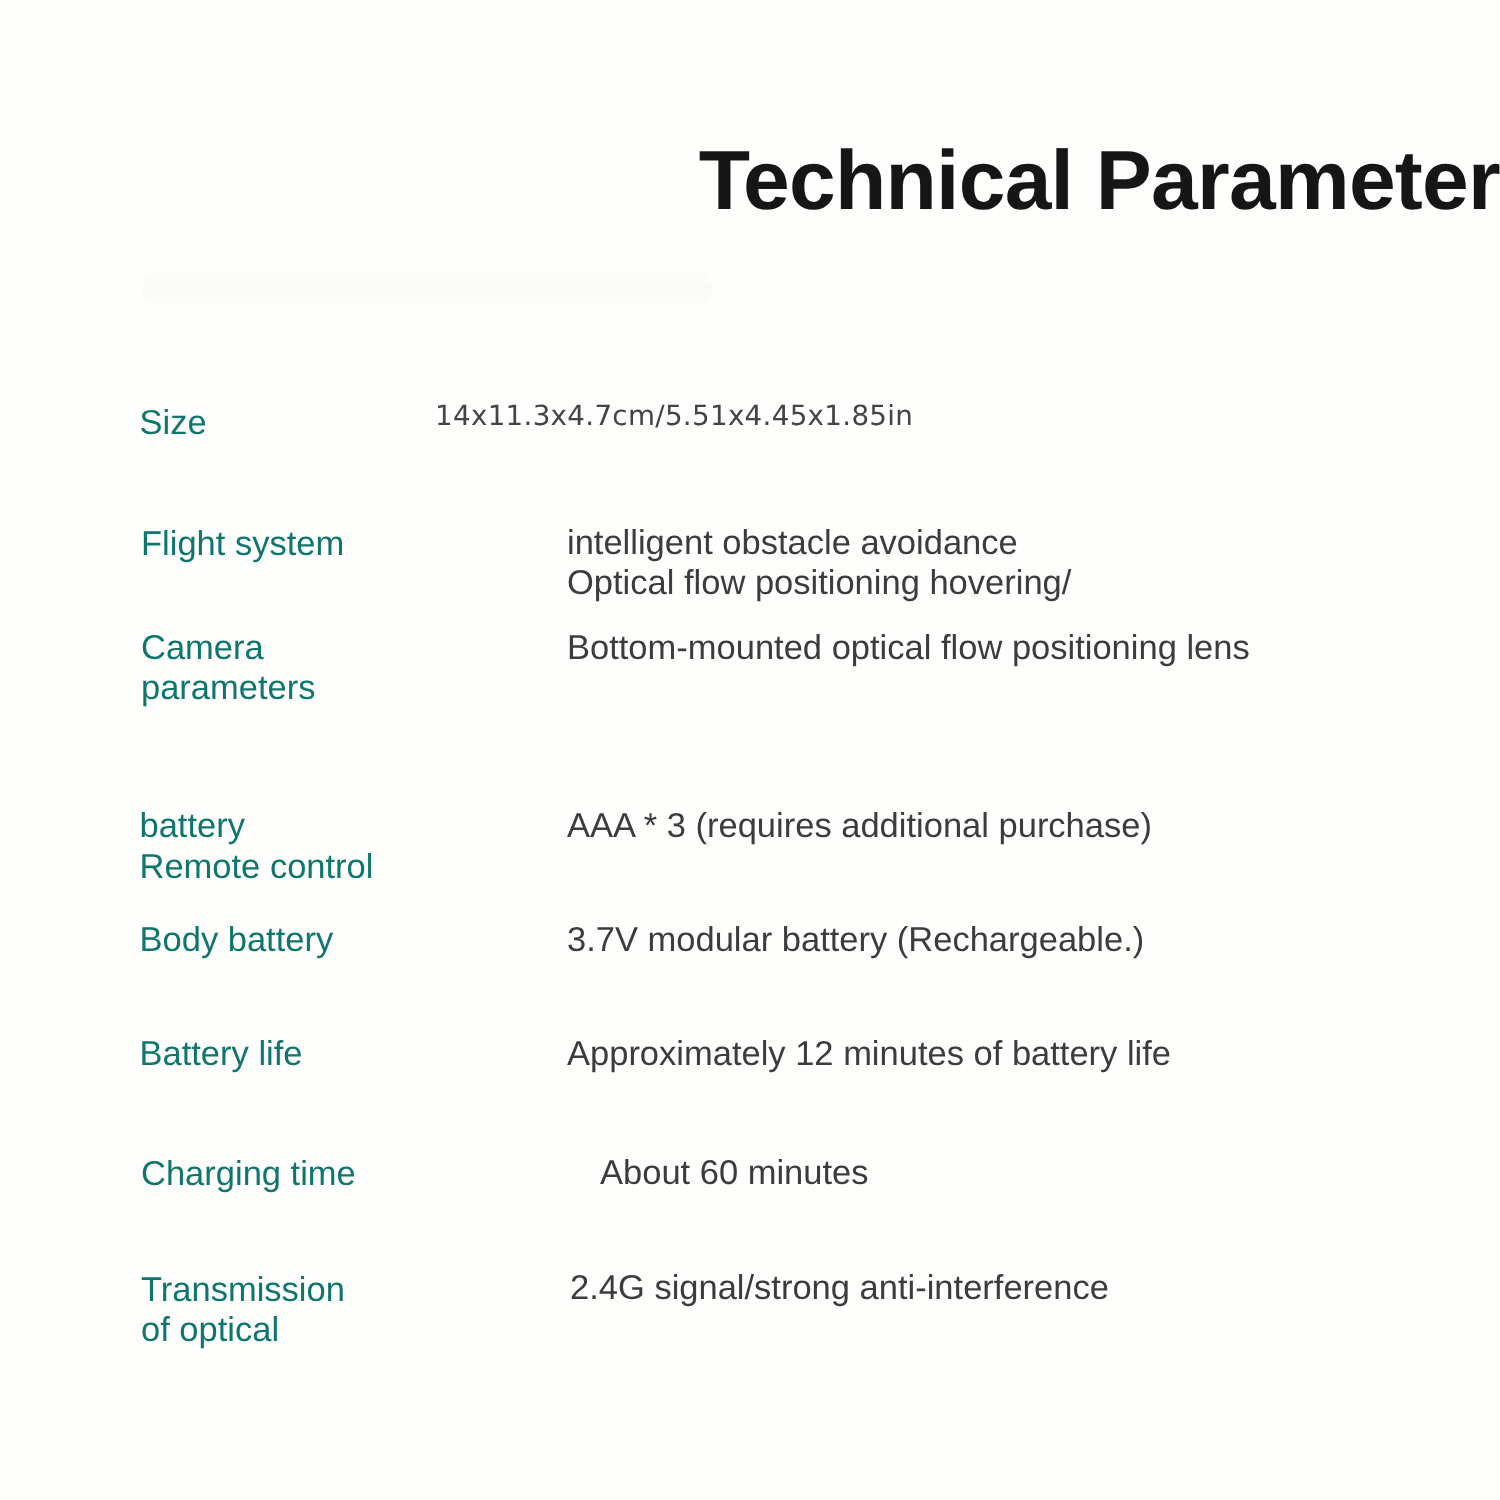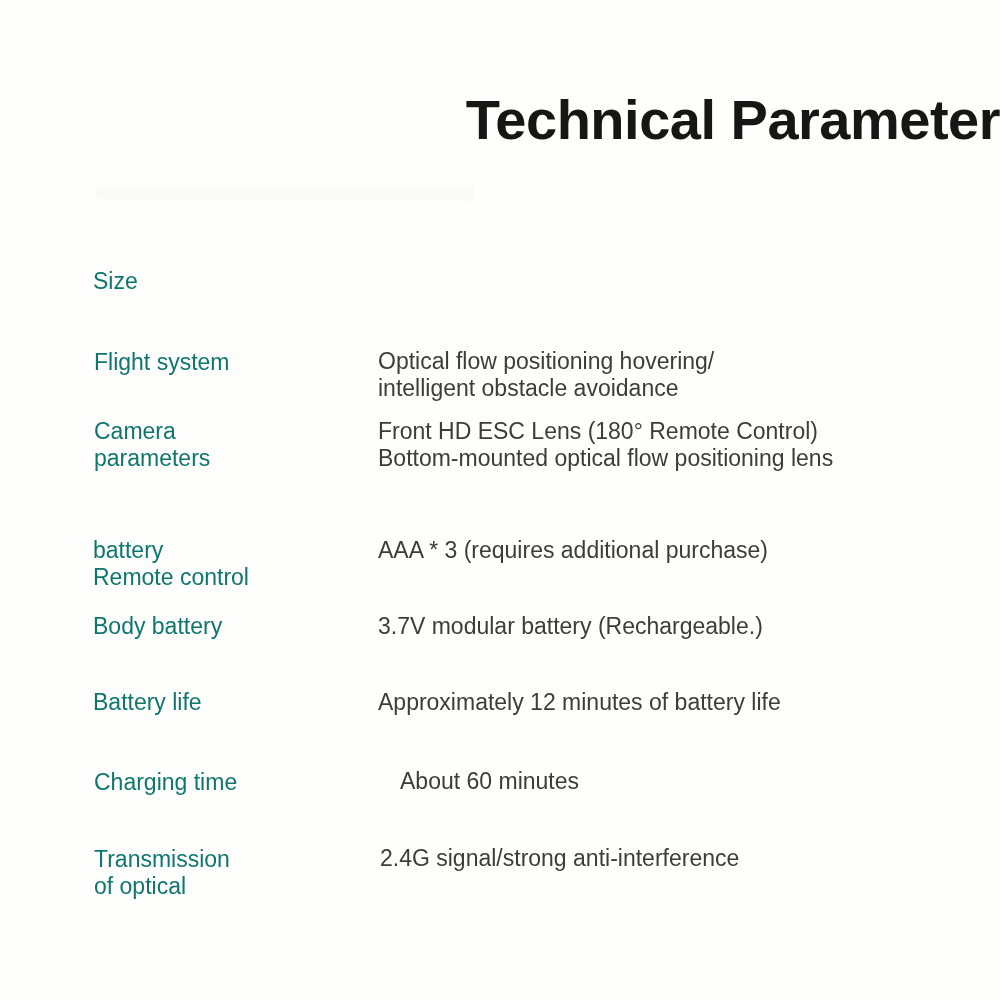--- a/index.html
+++ b/index.html
@@ -69,35 +69,37 @@
 
 <div class="page">
 
   <h1 class="title">Technical Parameter</h1>
 
   <div class="smudge"></div>
 
   <div class="label" style="left:93px; top:268px;">
     <span class="line">Size</span>
   </div>
+  <div class="value mono-ish" style="left:290px; top:264px;">
+    <span class="line">14x11.3x4.7cm/5.51x4.45x1.85in</span>
+  </div>
 
   <div class="label" style="left:94px; top:349px;">
     <span class="line">Flight system</span>
   </div>
   <div class="value" style="left:378px; top:348px;">
+    <span class="line">intelligent obstacle avoidance</span>
     <span class="line">Optical flow positioning hovering/</span>
-    <span class="line">intelligent obstacle avoidance</span>
   </div>
 
   <div class="label" style="left:94px; top:418px;">
     <span class="line">Camera</span>
     <span class="line">parameters</span>
   </div>
   <div class="value" style="left:378px; top:418px;">
-    <span class="line">Front HD ESC Lens (180° Remote Control)</span>
     <span class="line">Bottom-mounted optical flow positioning lens</span>
   </div>
 
   <div class="label" style="left:93px; top:537px;">
     <span class="line">battery</span>
     <span class="line">Remote control</span>
   </div>
   <div class="value" style="left:378px; top:537px;">
     <span class="line">AAA * 3 (requires additional purchase)</span>
   </div>

